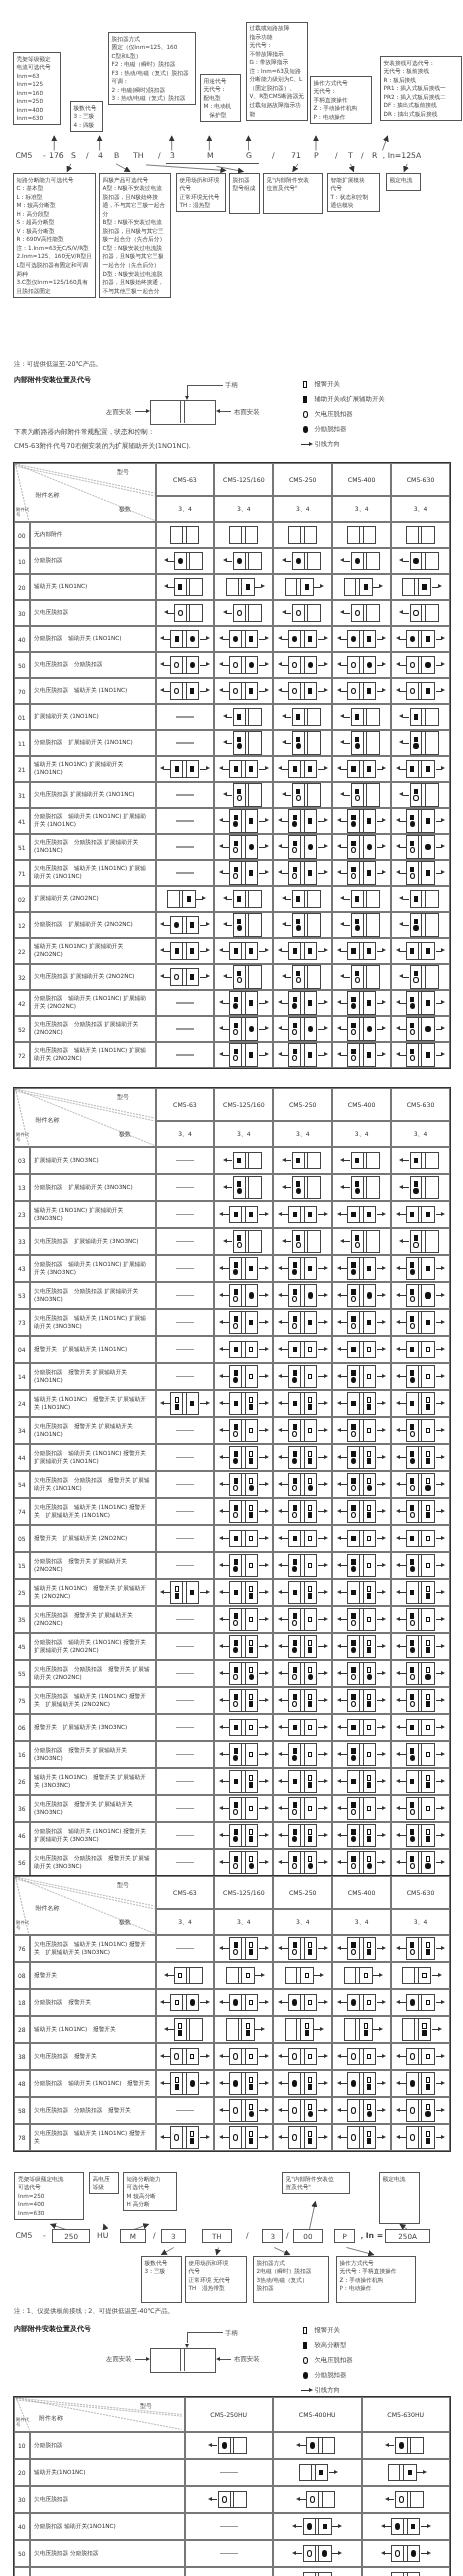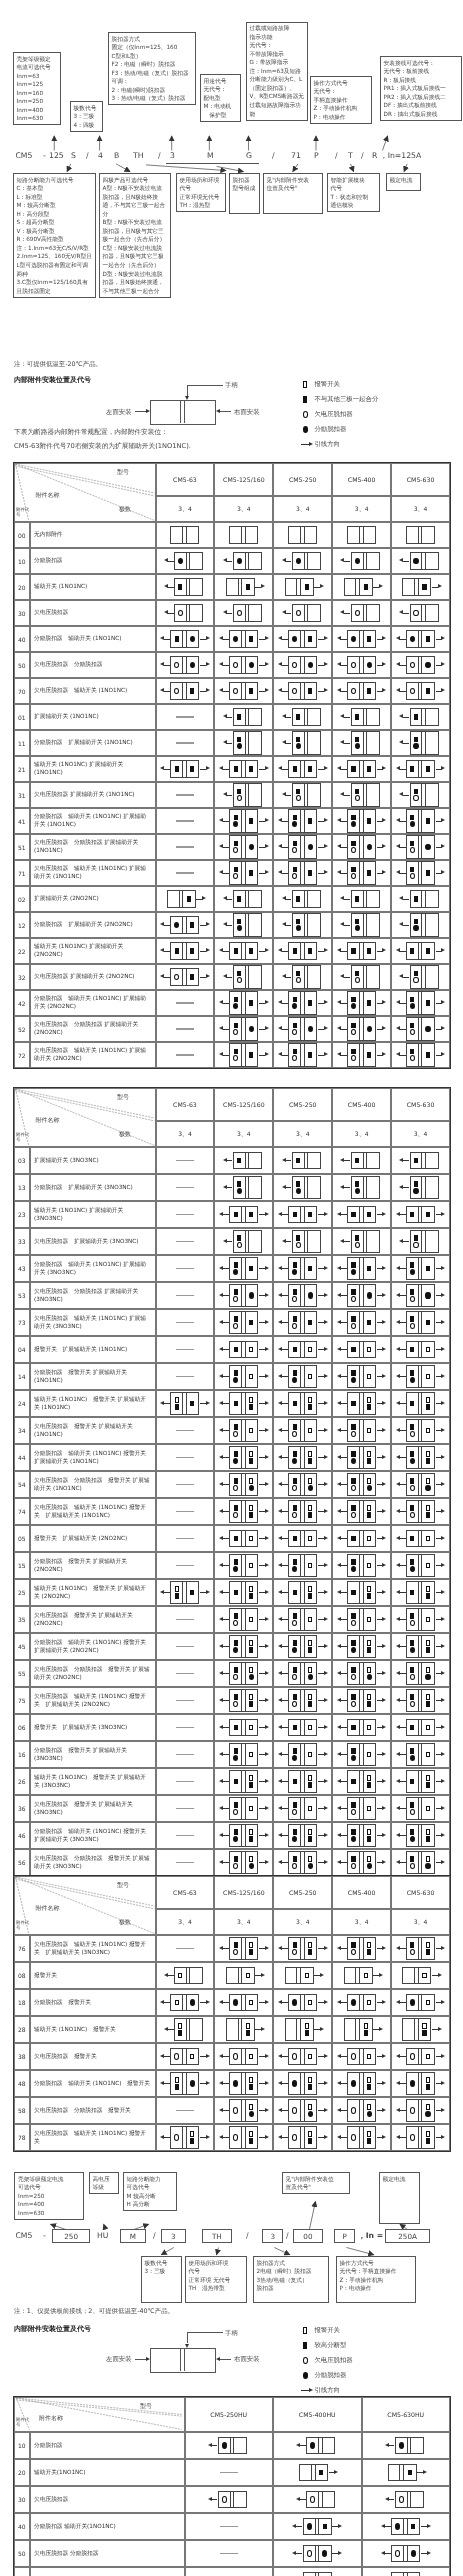--- a/index.html
+++ b/index.html
@@ -131,21 +131,21 @@
         <div class="bl">R：板后接线</div>
         <div class="bl">PR1：插入式板后接线一</div>
         <div class="bl">PR2：插入式板后接线二</div>
         <div class="bl">DF：抽出式板前接线</div>
         <div class="bl">DR：抽出式板后接线</div>
       </div>
 
     <div>
         <span class="mseg" style="left: 15.5px; top: 151px;">CM5</span>
         <span class="mseg" style="left: 43px; top: 151px;">-</span>
-        <span class="mseg" style="left: 49px; top: 151px;">125</span>
+        <span class="mseg" style="left: 49px; top: 151px;">176</span>
         <span class="mseg" style="left: 71px; top: 151px;">S</span>
         <span class="mseg" style="left: 86px; top: 151px;">/</span>
         <span class="mseg" style="left: 98px; top: 151px;">4</span>
         <span class="mseg" style="left: 114px; top: 151px;">B</span>
         <span class="mseg" style="left: 133px; top: 151px;">TH</span>
         <span class="mseg" style="left: 158px; top: 151px;">/</span>
         <span class="mseg" style="left: 170px; top: 151px;">3</span>
         <span class="mseg" style="left: 207px; top: 151px;">M</span>
         <span class="mseg" style="left: 246px; top: 151px;">G</span>
         <span class="mseg" style="left: 272px; top: 151px;">/</span>
@@ -258,21 +258,21 @@
       <div class="lrow">
         <span class="lico">
           <span class="hsq"></span>
         </span>
         <span class="llab">报警开关</span>
       </div>
       <div class="lrow">
         <span class="lico">
           <span class="fsq"></span>
         </span>
-        <span class="llab">不与其他三极一起合分</span>
+        <span class="llab">辅助开关或扩展辅助开关</span>
       </div>
       <div class="lrow">
         <span class="lico">
           <span class="hci"></span>
         </span>
         <span class="llab">欠电压脱扣器</span>
       </div>
       <div class="lrow">
         <span class="lico">
           <span class="fci"></span>
@@ -280,21 +280,21 @@
         <span class="llab">分励脱扣器</span>
       </div>
       <div class="lrow">
         <span class="lico">
           <span class="lar"></span>
         </span>
         <span class="llab">引线方向</span>
       </div>
     </div>
 
-  <div class="stext" style="left:14px;top:428px">下表为断路器内部附件常规配置，内部附件安装位：</div>
+  <div class="stext" style="left:14px;top:428px">下表为断路器内部附件常规配置，状态和控制：</div>
   <div class="stext" style="left:14px;top:442px">CM5-63附件代号70右侧安装的为扩展辅助开关(1NO1NC).</div>
 
   <div class="attach-table t5col" style="top: 462px; grid-template-rows: 33px 26px; grid-auto-rows: 26px;">
       <div class="tc corner" style="grid-area: 1 / 1 / 3 / 3;">
         <svg width="140" height="58" style="position:absolute;left:0;top:0" viewBox="0 0 271 113">
           <g stroke="#888" stroke-width="1.2" stroke-dasharray="4 2">
             <line x1="0" y1="0" x2="271" y2="56.5"></line>
             <line x1="0" y1="4" x2="271" y2="62.150000000000006"></line>
             <line x1="0" y1="0" x2="271" y2="110"></line>
             <line x1="0" y1="0" x2="26" y2="111"></line>

